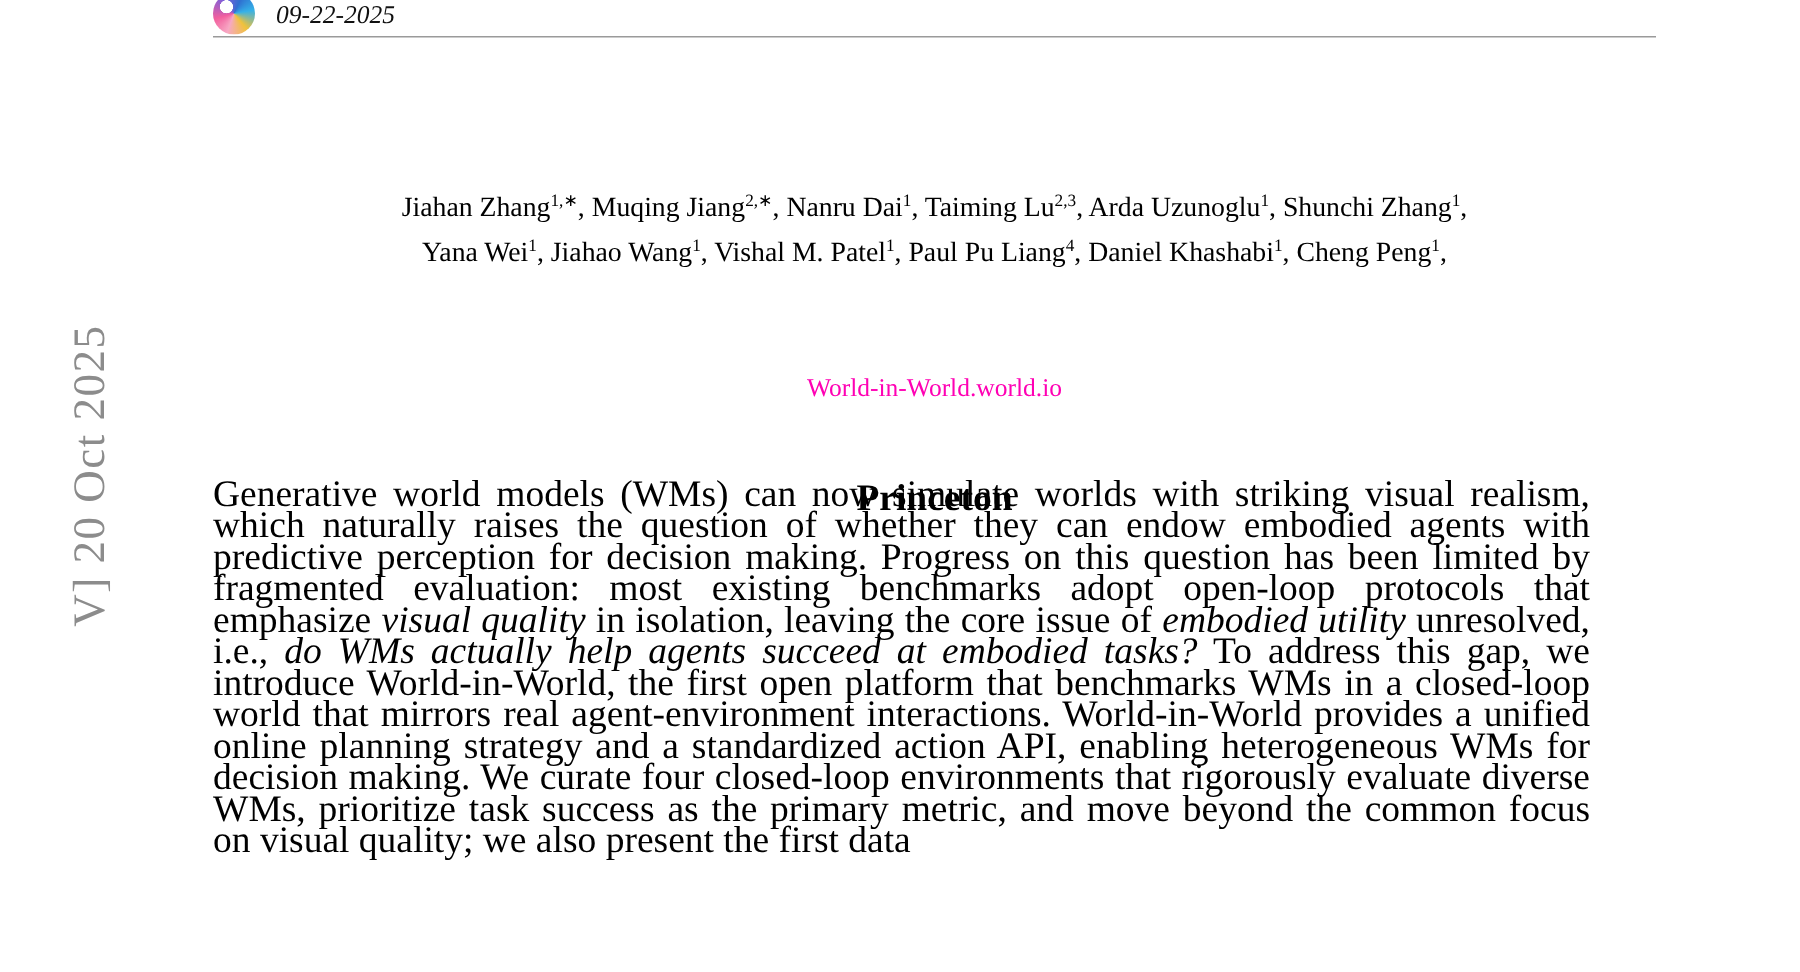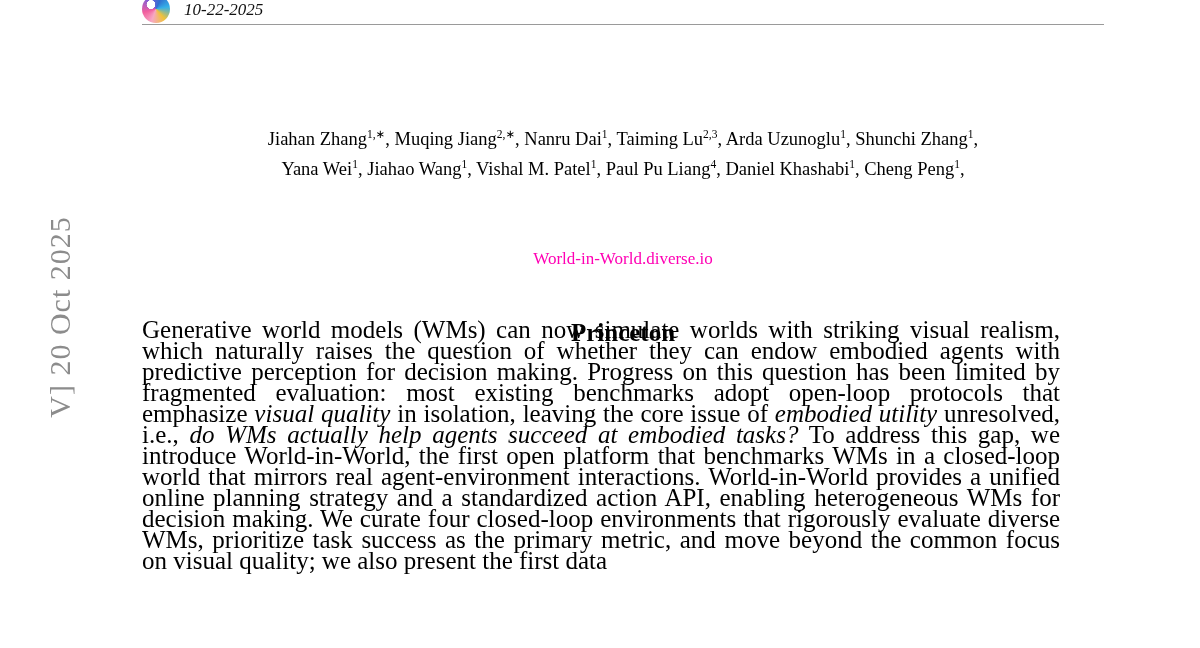--- a/index.html
+++ b/index.html
@@ -157,30 +157,30 @@
 </style>
 </head>
 <body>
 
 <div class="arxiv-stamp">V]  20 Oct 2025</div>
 
 <div class="page">
 
   <div class="header">
     <div class="logo"></div>
-    <div class="header-date">10-22-2025</div>
+    <div class="header-date">09-22-2025</div>
   </div>
   <div class="header-rule"></div>
 
 
   <div class="authors">
     <div>Jiahan Zhang<sup>1,∗</sup>, Muqing Jiang<sup>2,∗</sup>, Nanru Dai<sup>1</sup>, Taiming Lu<sup>2,3</sup>, Arda Uzunoglu<sup>1</sup>, Shunchi Zhang<sup>1</sup>,</div>
     <div>Yana Wei<sup>1</sup>, Jiahao Wang<sup>1</sup>, Vishal M. Patel<sup>1</sup>, Paul Pu Liang<sup>4</sup>, Daniel Khashabi<sup>1</sup>, Cheng Peng<sup>1</sup>,</div>
   </div>
 
 
-  <a class="project-link" href="#" style="color: rgb(255, 0, 180);">World-in-World.diverse.io</a>
+  <a class="project-link" href="#" style="color: rgb(255, 0, 180);">World-in-World.world.io</a>
 
   <h2 class="abstract-head">Princeton</h2>
 
   <div class="abstract-body">Generative world models (WMs) can now simulate worlds with striking visual realism, which naturally raises the question of whether they can endow embodied agents with predictive perception for decision making.  Progress on this question has been limited by fragmented evaluation: most existing benchmarks adopt open-loop protocols that emphasize <i>visual quality</i> in isolation, leaving the core issue of <i>embodied utility</i> unresolved, i.e., <i>do WMs actually help agents succeed at embodied tasks?</i>  To address this gap, we introduce World-in-World, the first open platform that benchmarks WMs in a closed-loop world that mirrors real agent-environment interactions. World-in-World provides a unified online planning strategy and a standardized action API, enabling heterogeneous WMs for decision making.  We curate four closed-loop environments that rigorously evaluate diverse WMs, prioritize task success as the primary metric, and move beyond the common focus on visual quality; we also present the first data</div>
 
 </div>
 
 </body></html>

